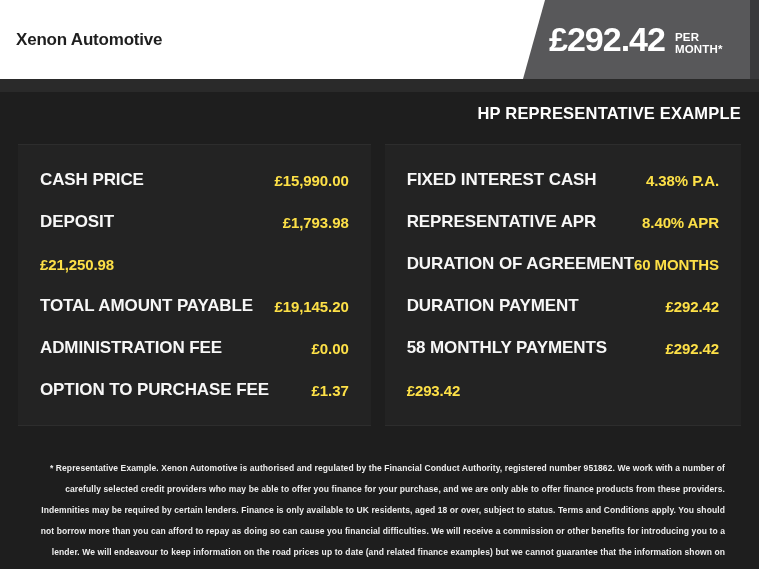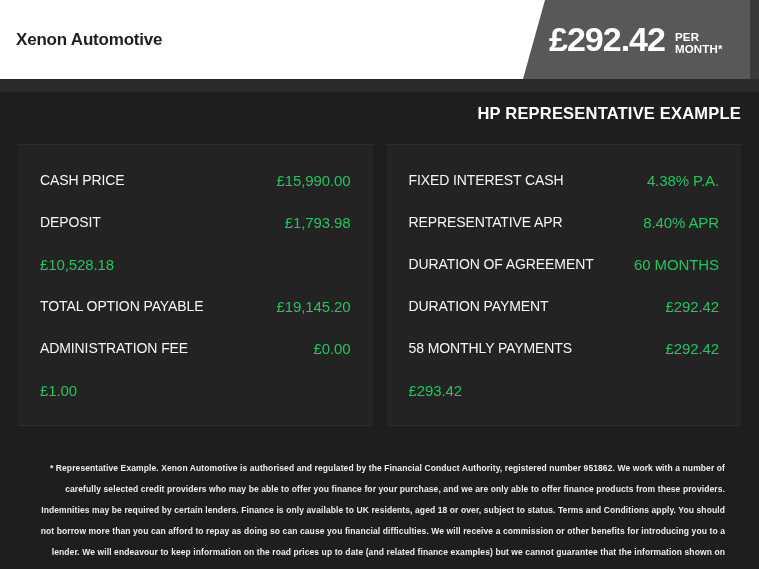--- a/index.html
+++ b/index.html
@@ -82,30 +82,30 @@
     padding: 14px 0;
   }
   .finance-row {
     height: 42px;
     display: flex;
     align-items: center;
     justify-content: space-between;
     padding: 0 22px;
   }
   .finance-label {
-    font-size: 14px;
-    font-weight: 400;
+    font-size: 17px;
+    font-weight: 700;
     color: #f7f7f7;
     letter-spacing: -0.1px;
     white-space: nowrap;
   }
   .finance-value {
     font-size: 15px;
-    font-weight: 400;
-    color: #22c55e;
+    font-weight: 700;
+    color: #fde047;
     letter-spacing: -0.1px;
     white-space: nowrap;
   }
   
   .disclaimer {
     margin: 32px 16px 0 16px;
     font-size: 8.5px;
     line-height: 21px;
     font-weight: 700;
     color: #ededed;
@@ -134,32 +134,33 @@
     <div class="panel">
       <div class="finance-row">
         <span class="finance-label">CASH PRICE</span>
         <span class="finance-value">£15,990.00</span>
       </div>
       <div class="finance-row">
         <span class="finance-label">DEPOSIT</span>
         <span class="finance-value">£1,793.98</span>
       </div>
       <div class="finance-row">
-        <span class="finance-value">£10,528.18</span>
+        <span class="finance-value">£21,250.98</span>
       </div>
       <div class="finance-row">
-        <span class="finance-label">TOTAL OPTION PAYABLE</span>
+        <span class="finance-label">TOTAL AMOUNT PAYABLE</span>
         <span class="finance-value">£19,145.20</span>
       </div>
       <div class="finance-row">
         <span class="finance-label">ADMINISTRATION FEE</span>
         <span class="finance-value">£0.00</span>
       </div>
       <div class="finance-row">
-        <span class="finance-value">£1.00</span>
+        <span class="finance-label">OPTION TO PURCHASE FEE</span>
+        <span class="finance-value">£1.37</span>
       </div>
     </div>
 
     <div class="panel">
       <div class="finance-row">
         <span class="finance-label">FIXED INTEREST CASH</span>
         <span class="finance-value">4.38% P.A.</span>
       </div>
       <div class="finance-row">
         <span class="finance-label">REPRESENTATIVE APR</span>

